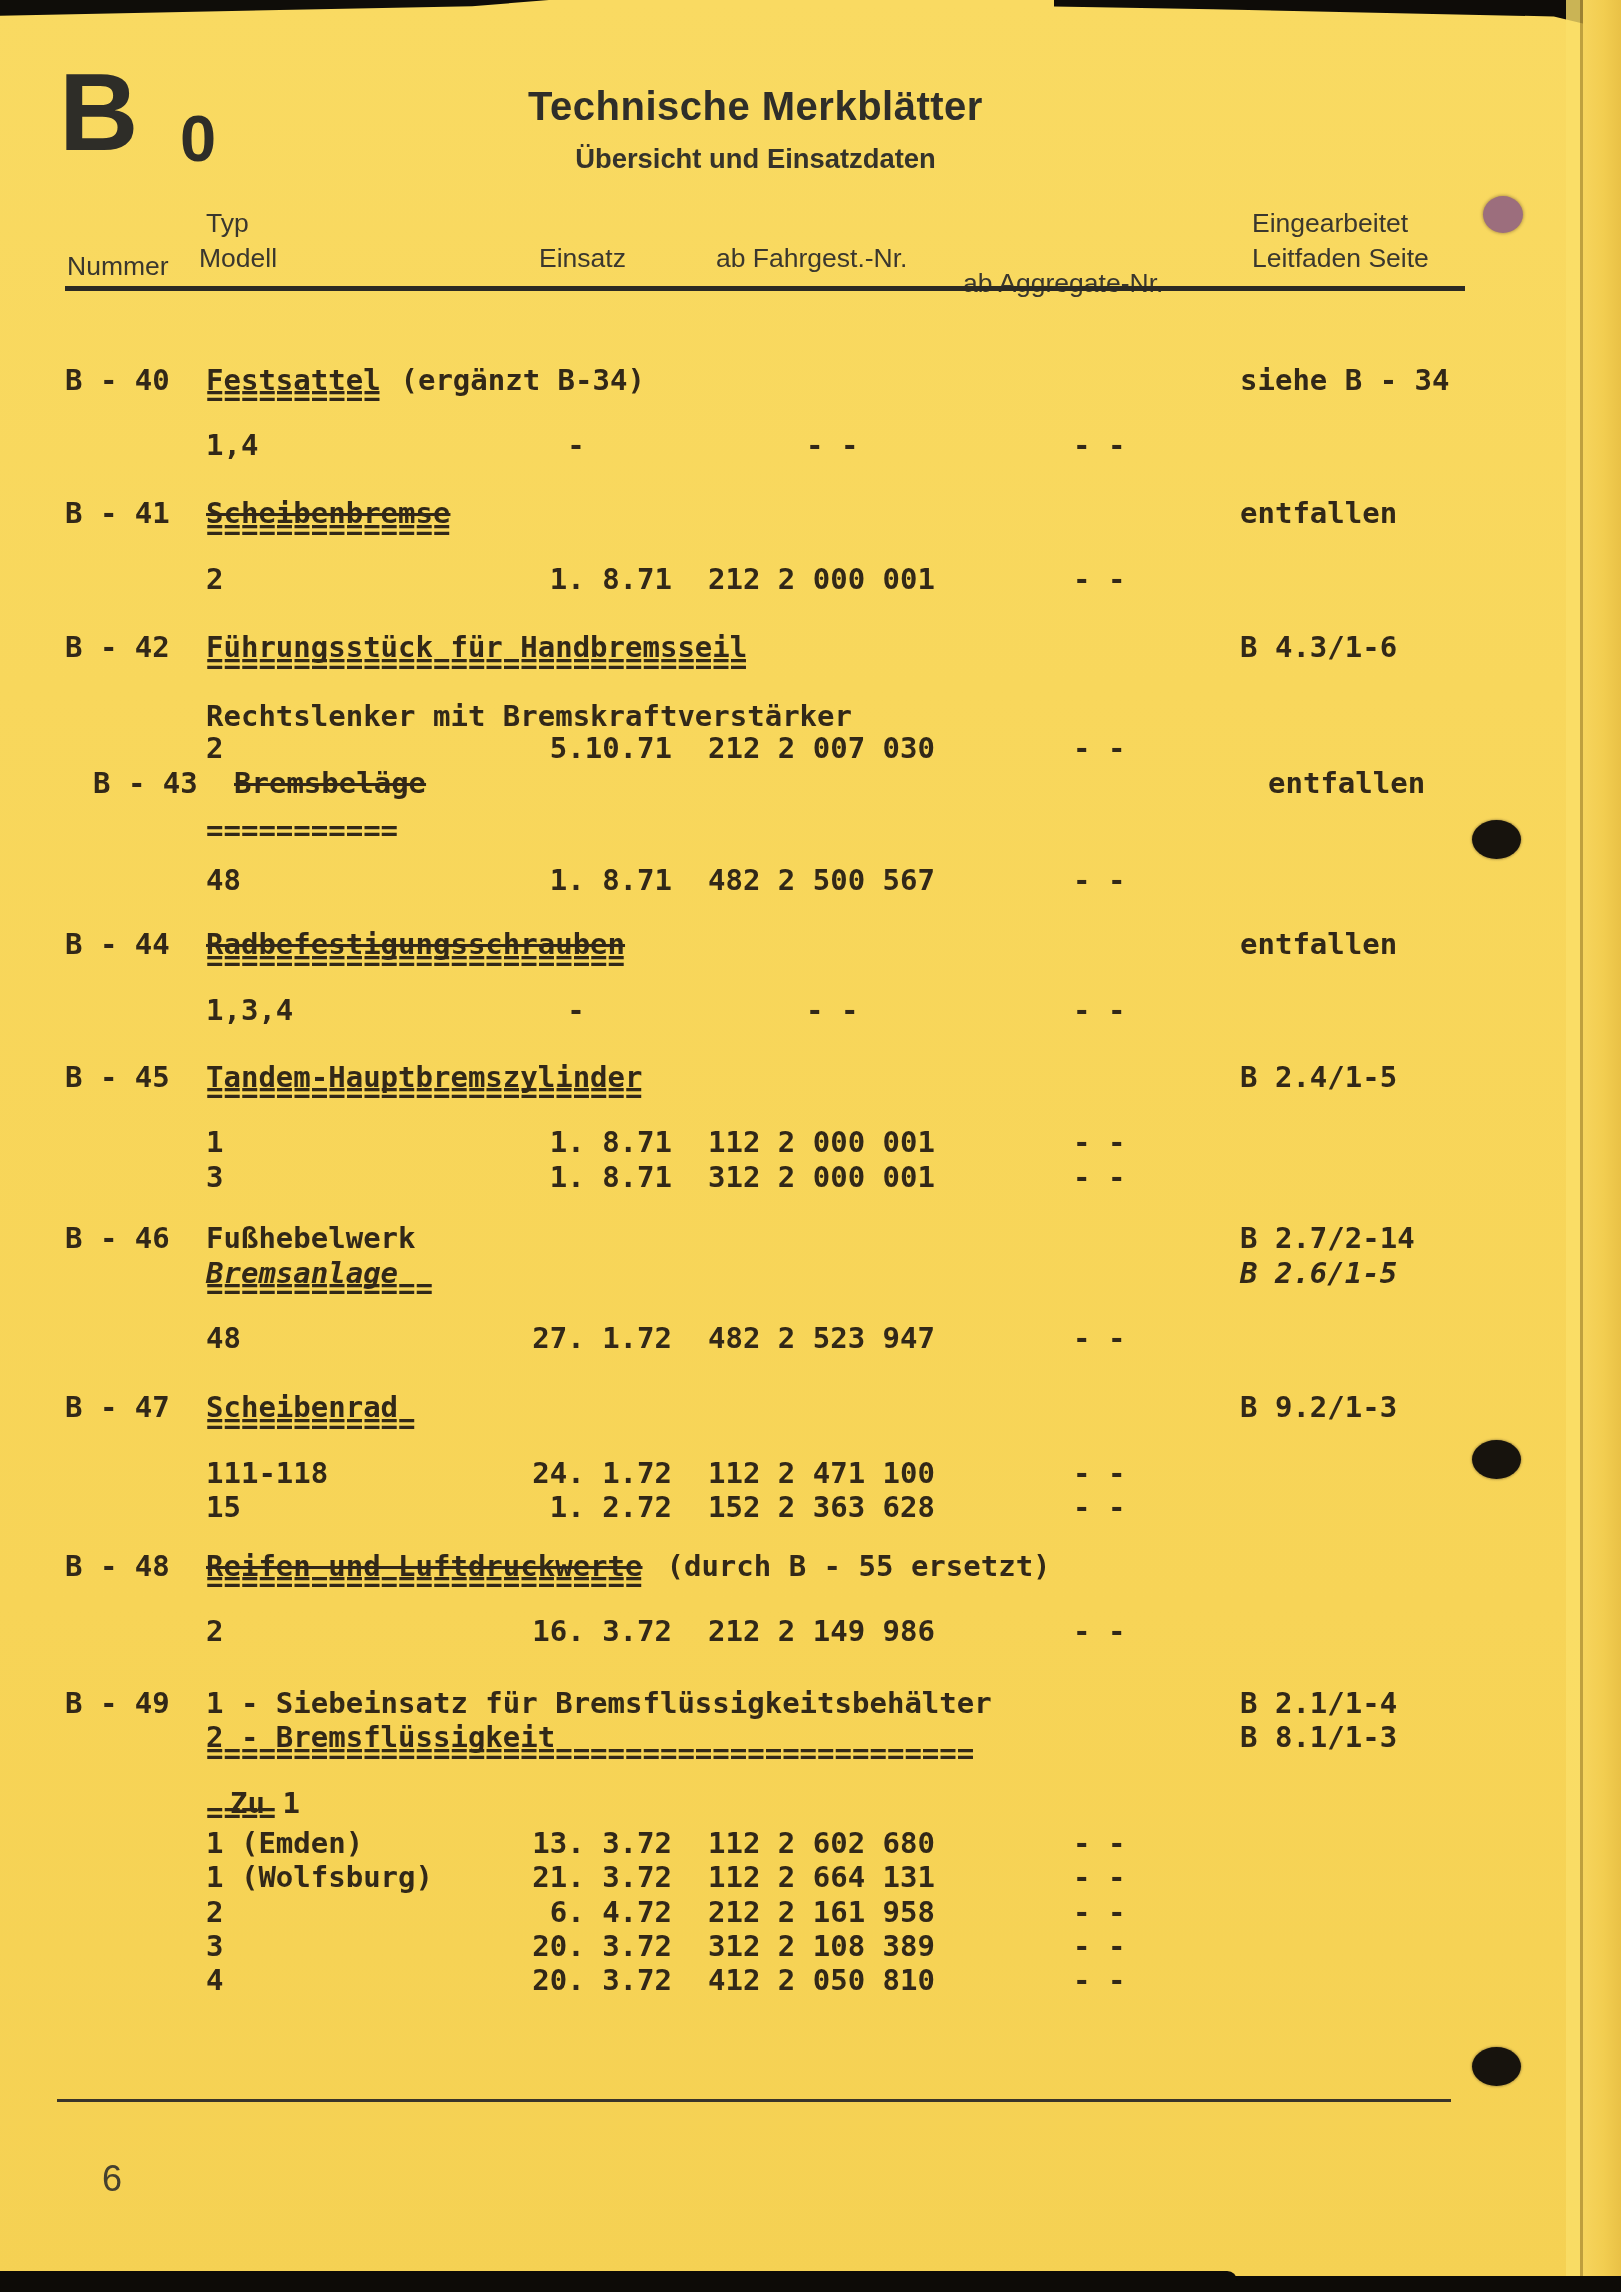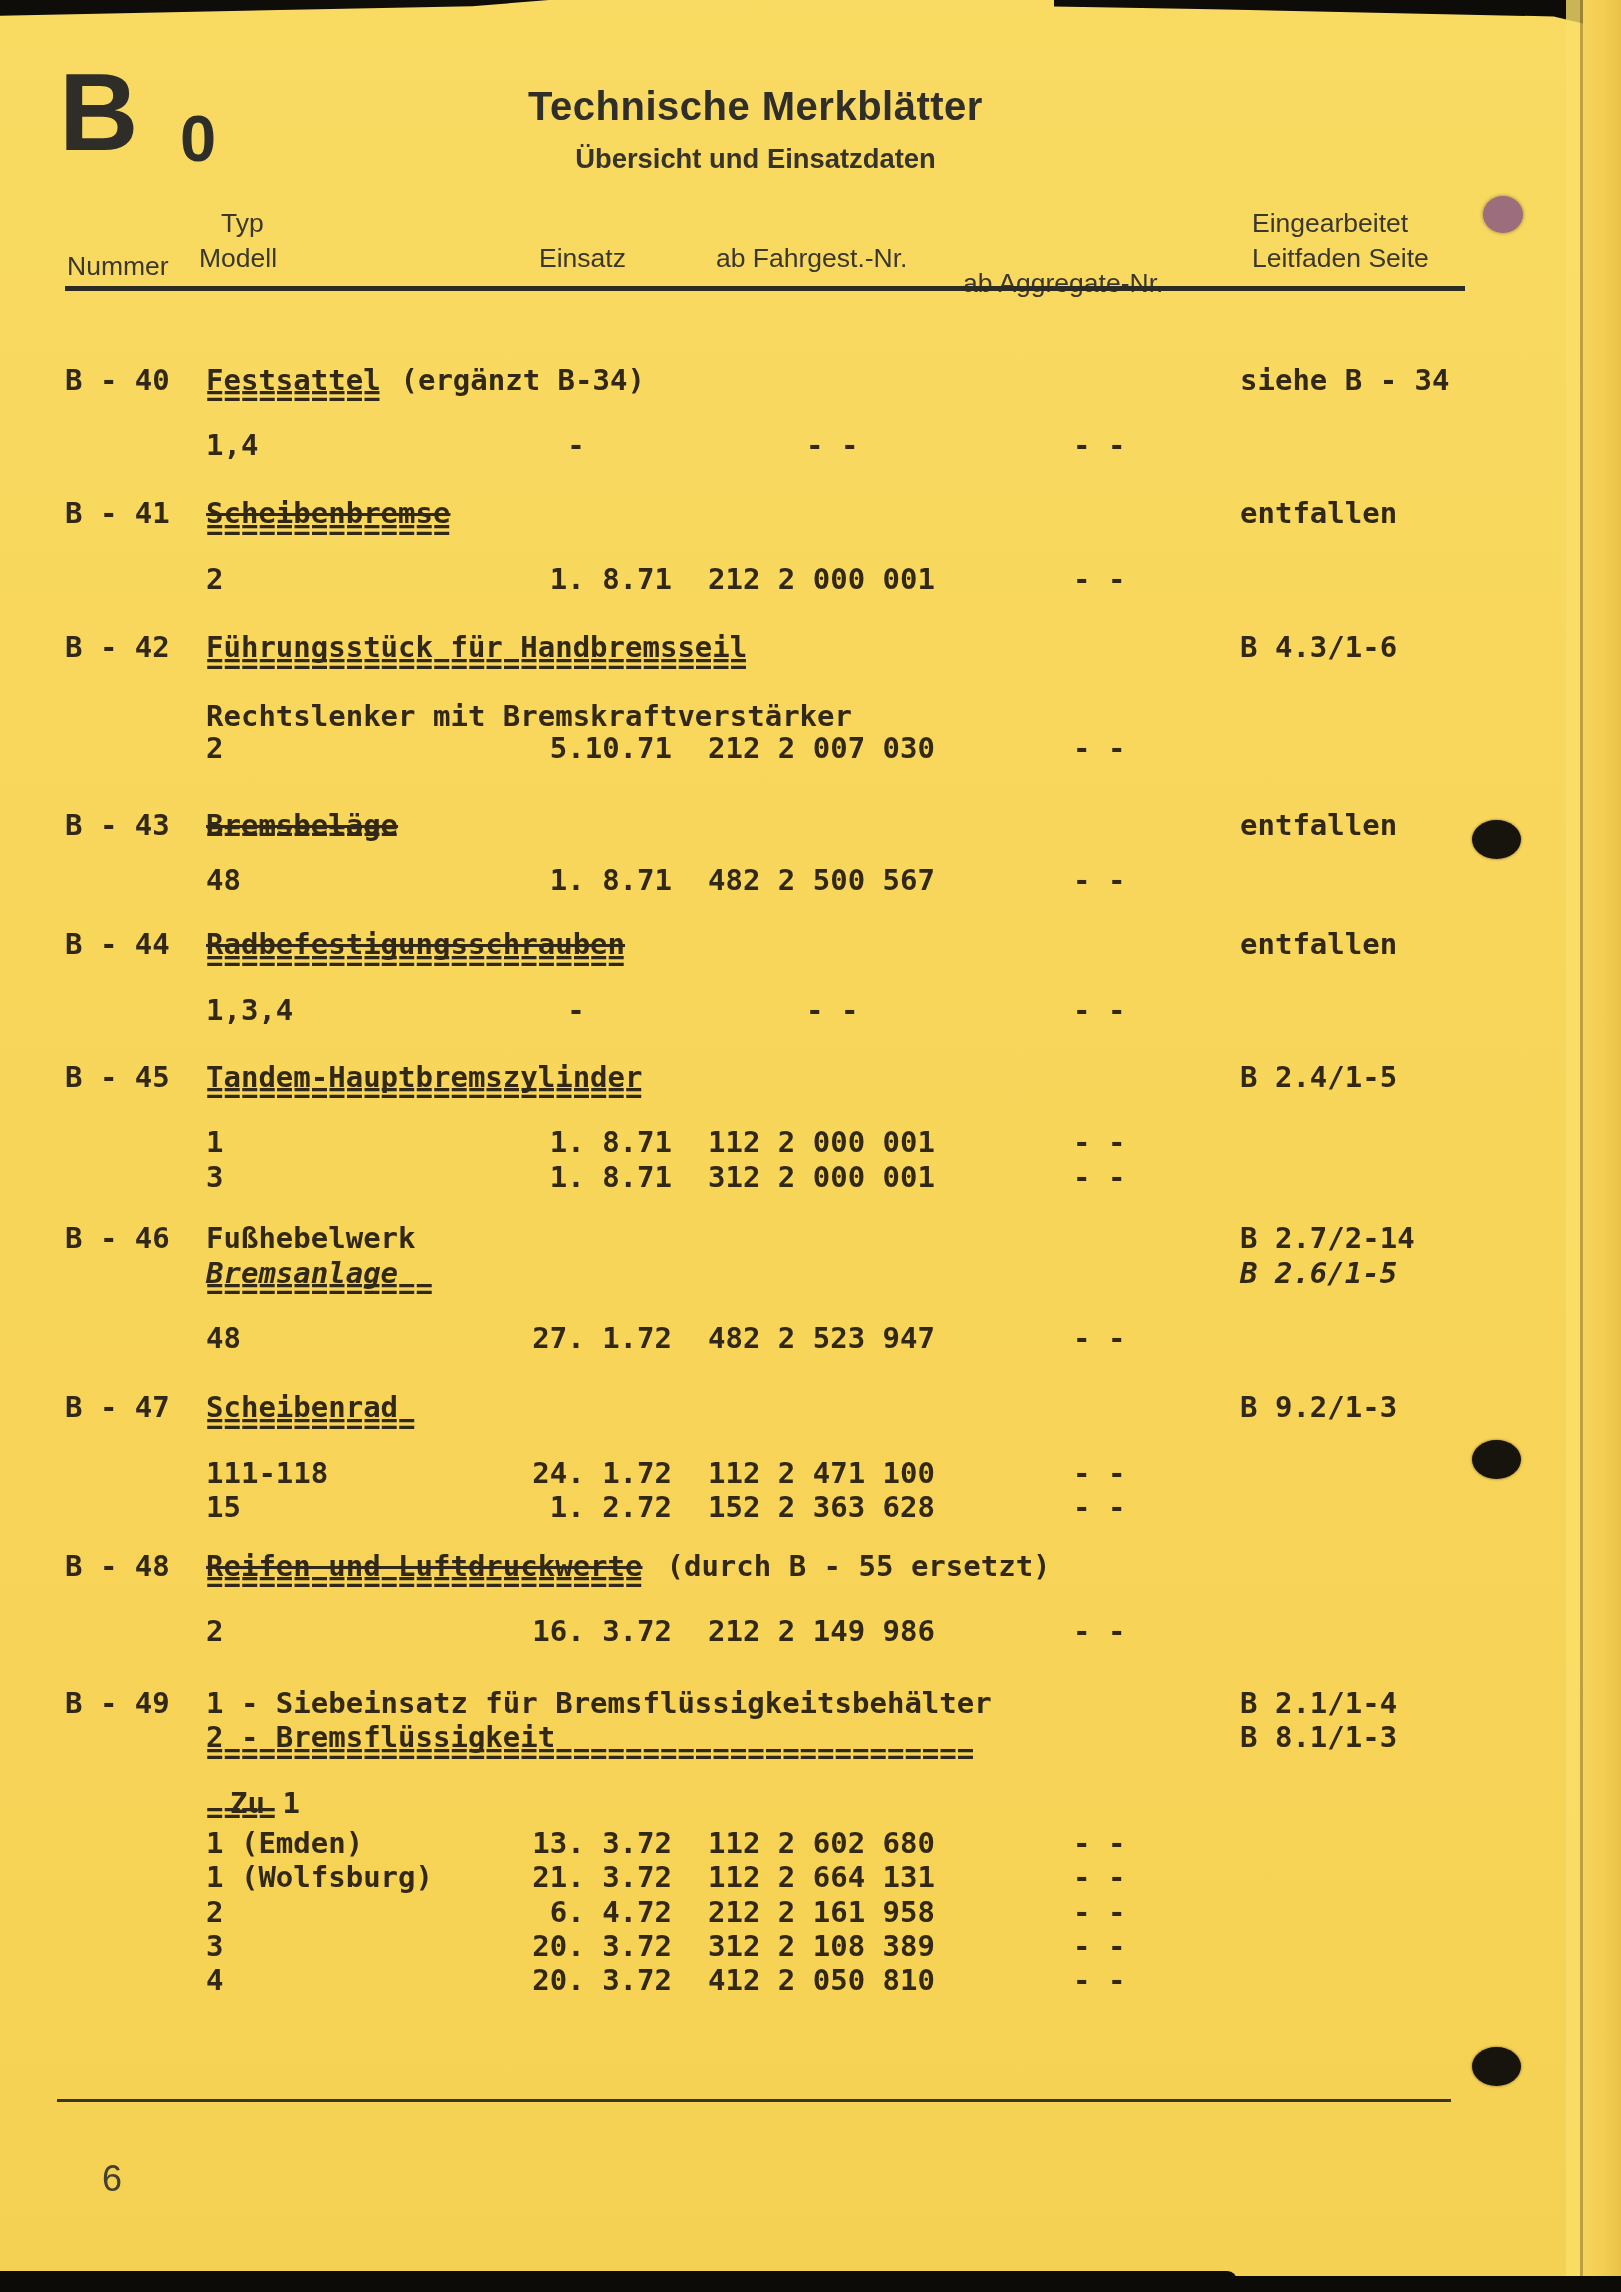--- a/index.html
+++ b/index.html
@@ -60,21 +60,21 @@
   <div class="hole mauve"></div>
   <div class="hole black" style="left:1472px;top:820px;"></div>
   <div class="hole black" style="left:1472px;top:1440px;"></div>
   <div class="hole black" style="left:1472px;top:2047px;"></div>
 
   <div class="logo-b print">B</div>
   <div class="logo-0 print">0</div>
   <div class="doc-title print">Technische Merkblätter</div>
   <div class="doc-subtitle print">Übersicht und Einsatzdaten</div>
 
-  <div class="colhead" style="left:221px;top:208px;text-align:right;">Typ</div>
+  <div class="colhead" style="left:206px;top:208px;text-align:right;">Typ</div>
   <div class="colhead" style="left:67px;top:243px;margin-top:8px;">Nummer</div>
   <div class="colhead" style="left:199px;top:243px;">Modell</div>
   <div class="colhead" style="left:539px;top:243px;">Einsatz</div>
   <div class="colhead" style="left:716px;top:243px;">ab Fahrgest.-Nr.</div>
   <div class="colhead" style="left:963px;top:243px;margin-top:25px;">ab Aggregate-Nr.</div>
   <div class="colhead" style="left:1252px;top:208px;">Eingearbeitet</div>
   <div class="colhead" style="left:1252px;top:243px;">Leitfaden Seite</div>
 
   <div class="rule header-rule"></div>
 
@@ -118,21 +118,21 @@
       </div>
       <div class="tline" style="top: 699px;">
         <span class="c-model mono">Rechtslenker mit Bremskraftverstärker</span>
       </div>
       <div class="tline" style="top: 731px;">
         <span class="c-model mono">2</span>
         <span class="c-einsatz mono">5.10.71</span>
         <span class="c-fahr mono">212 2 007 030</span>
         <span class="c-agg mono">- -</span>
       </div>
-      <div class="tline" style="top: 808px;">
+      <div class="tline" style="top: 766px; margin-left: 28px;">
         <span class="c-num mono">B - 43</span>
         <span class="c-model mono strike">Bremsbeläge</span>
         <span class="c-ref mono">entfallen</span>
       </div>
       <div class="tline" style="top: 813px;">
         <span class="c-model mono eqrow">===========</span>
       </div>
       <div class="tline" style="top: 863px;">
         <span class="c-model mono">48</span>
         <span class="c-einsatz mono">1. 8.71</span>

